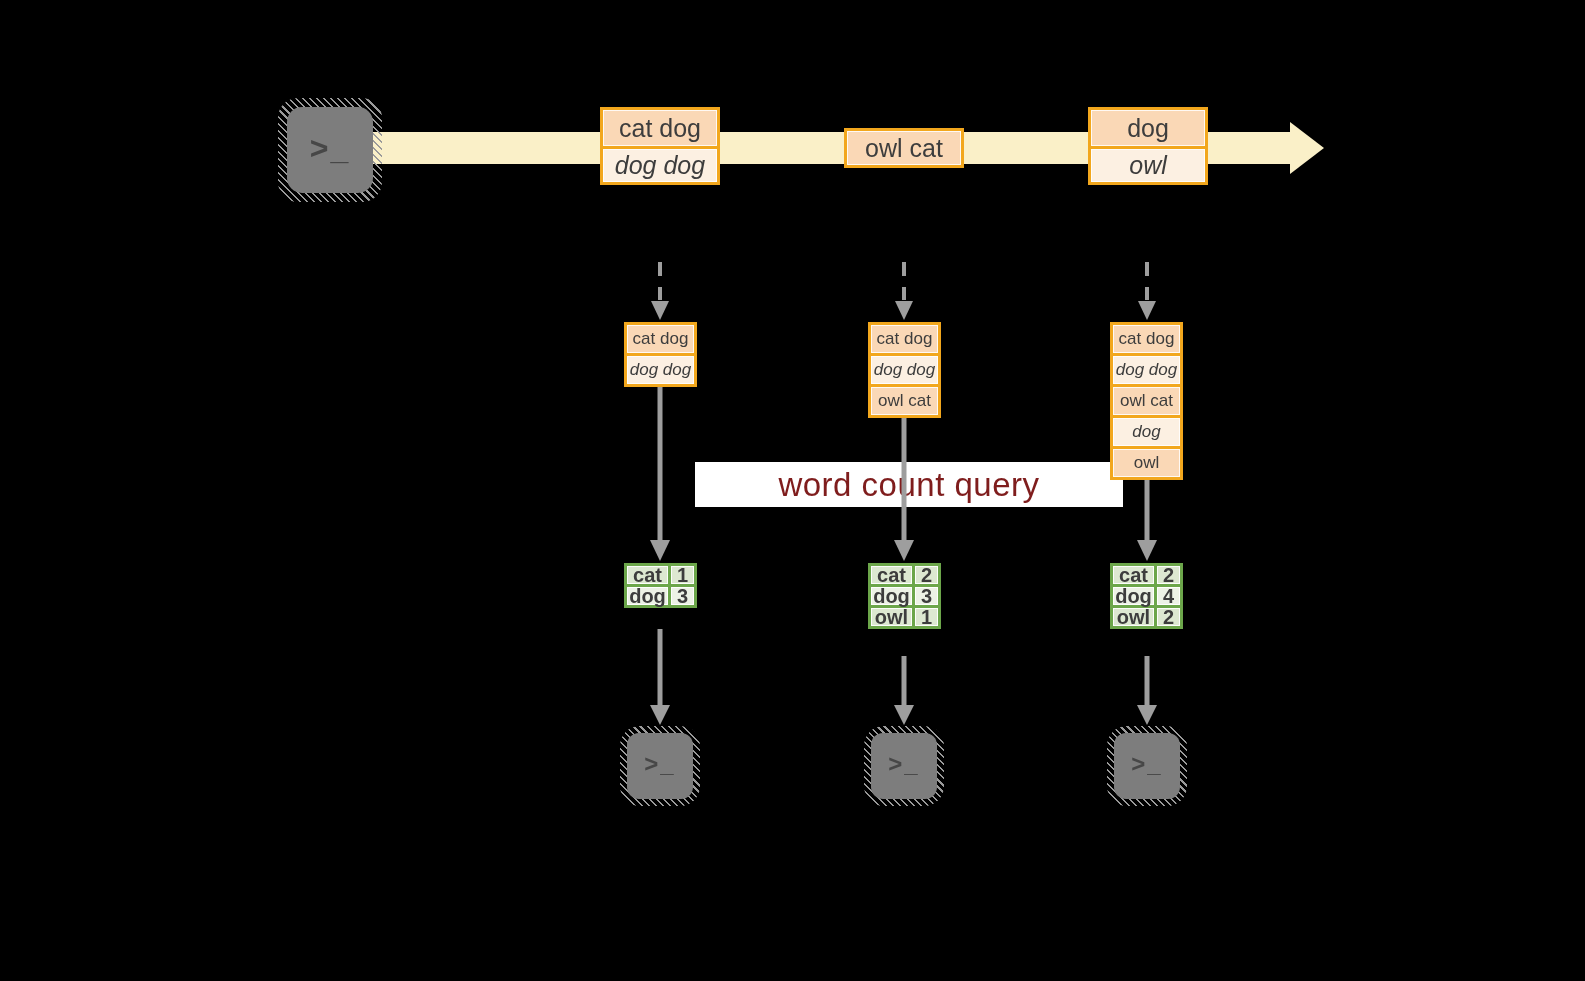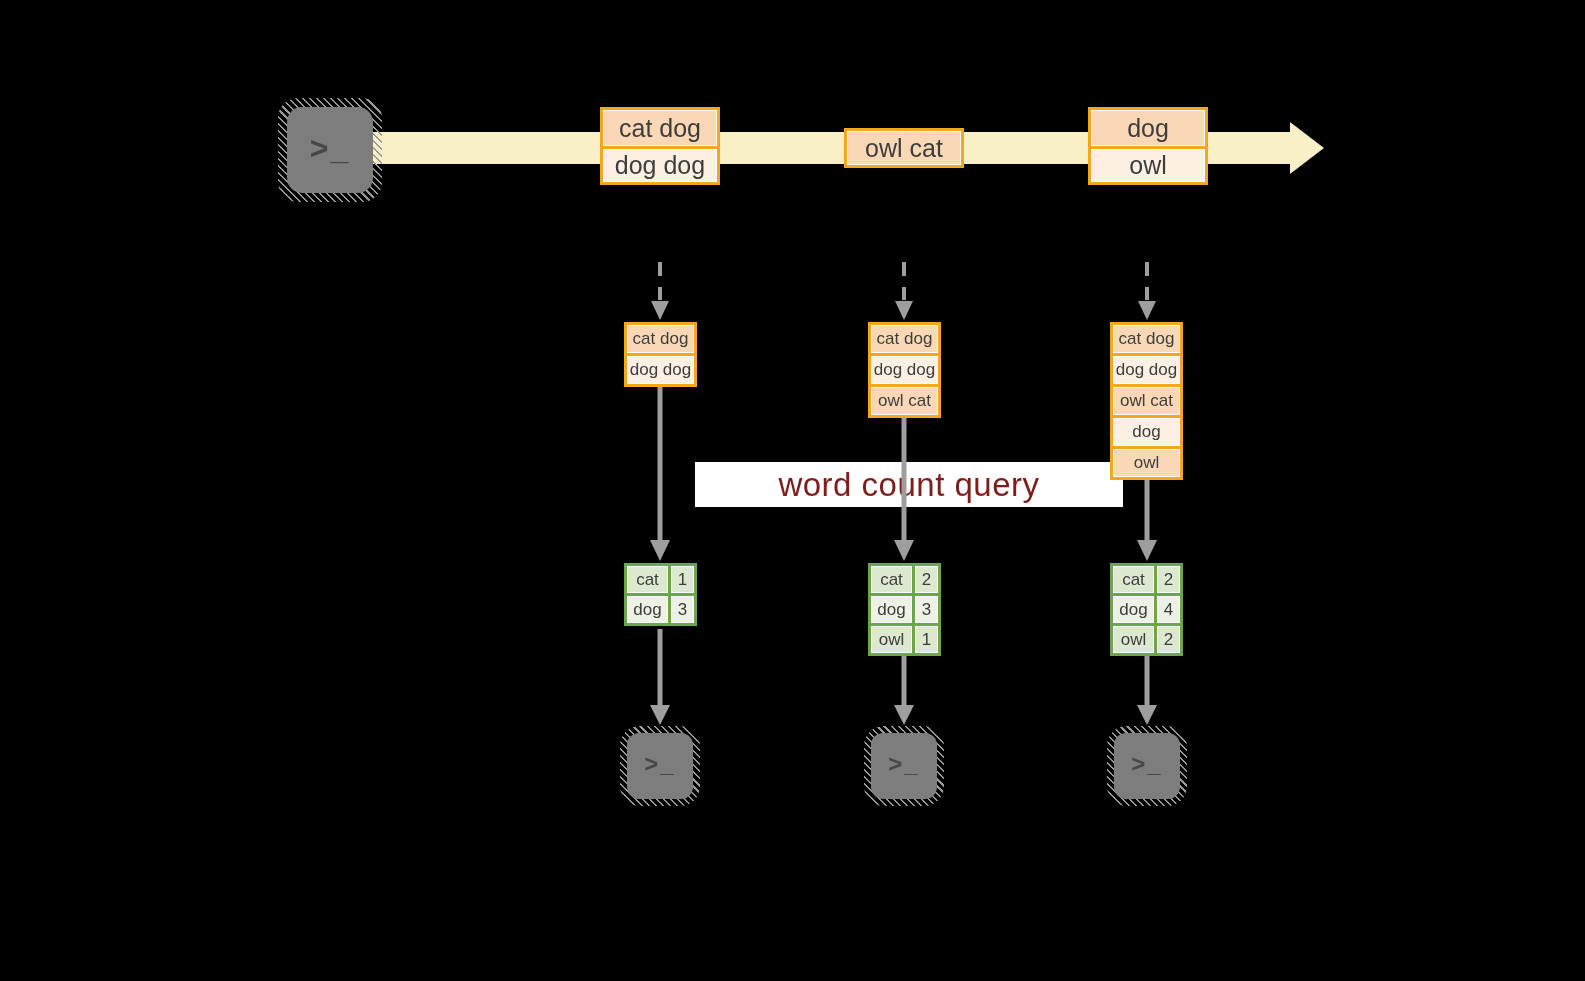--- a/index.html
+++ b/index.html
@@ -58,32 +58,33 @@
   .stack{position:absolute;width:73px;border:3px solid var(--amber);top:322px;z-index:3;background:var(--amber);}
   .stack-row{
     height:28px;display:flex;align-items:center;justify-content:center;
     font-size:17px;color:var(--text);
     box-shadow:inset 0 0 0 1px rgba(255,255,255,.85);
   }
   .stack-row + .stack-row{margin-top:3px;}
   .stack-1{left:624px;} .stack-2{left:868px;} .stack-3{left:1110px;}
 
   .peach{background:var(--peach);}
-  .cream{background:var(--cream);}
+  .cream{background:var(--cream);font-style:italic;}
 
   
   .wc-table{
     position:absolute;top:563px;width:73px;z-index:3;
     background:var(--green);border:3px solid var(--green);
     display:grid;grid-template-columns:1fr 23px;gap:3px;
   }
   .wc-cell{
-    height:27px;display:flex;align-items:center;justify-content:center;
-    font-size:17px;color:var(--text);
+    height:18px;display:flex;align-items:center;justify-content:center;
+    font-size:20px;color:var(--text);
     box-shadow:inset 0 0 0 1px rgba(255,255,255,.9);
+    font-weight:bold;
   }
   .row-odd{background:var(--sage);}
   .row-even{background:var(--sageLight);}
   .wc-1{left:624px;} .wc-2{left:868px;} .wc-3{left:1110px;}
 </style>
 </head>
 <body>
 
 <div class="canvas">
 

